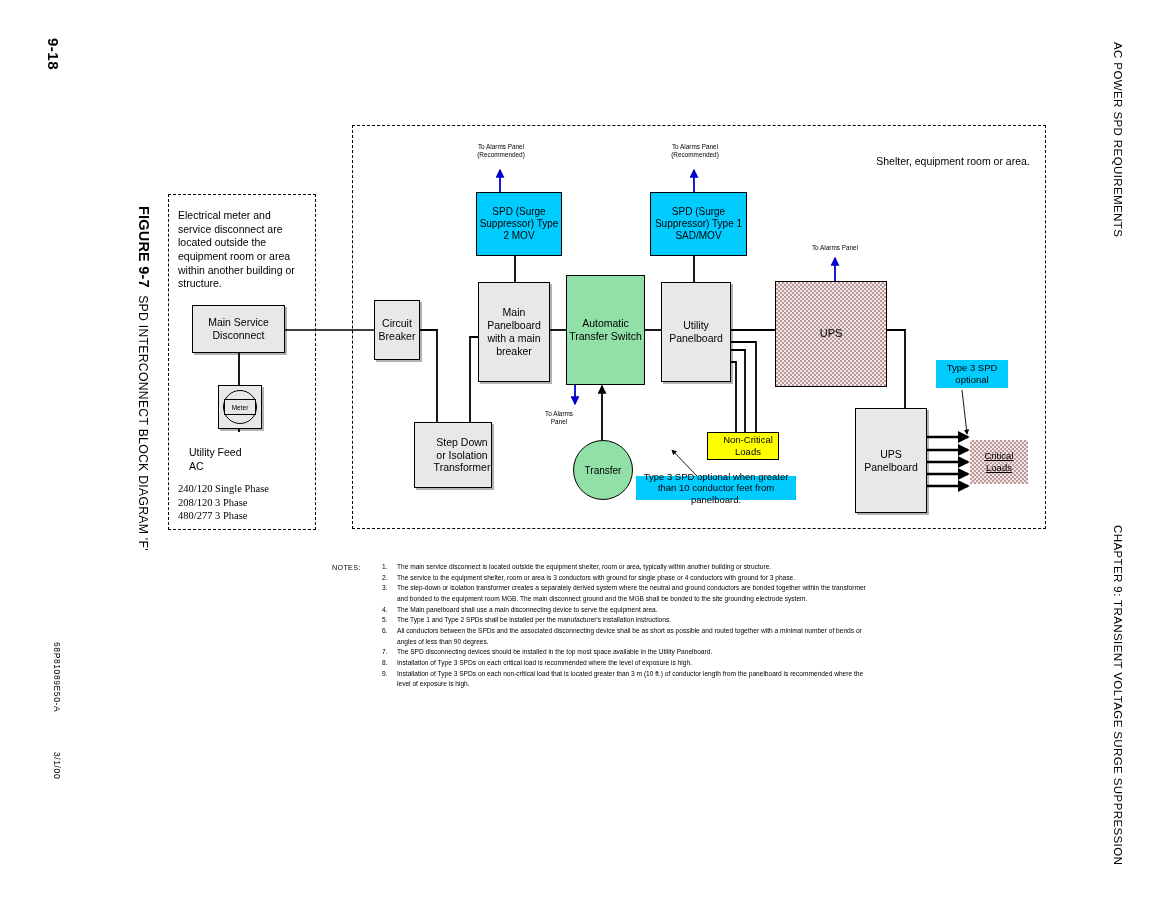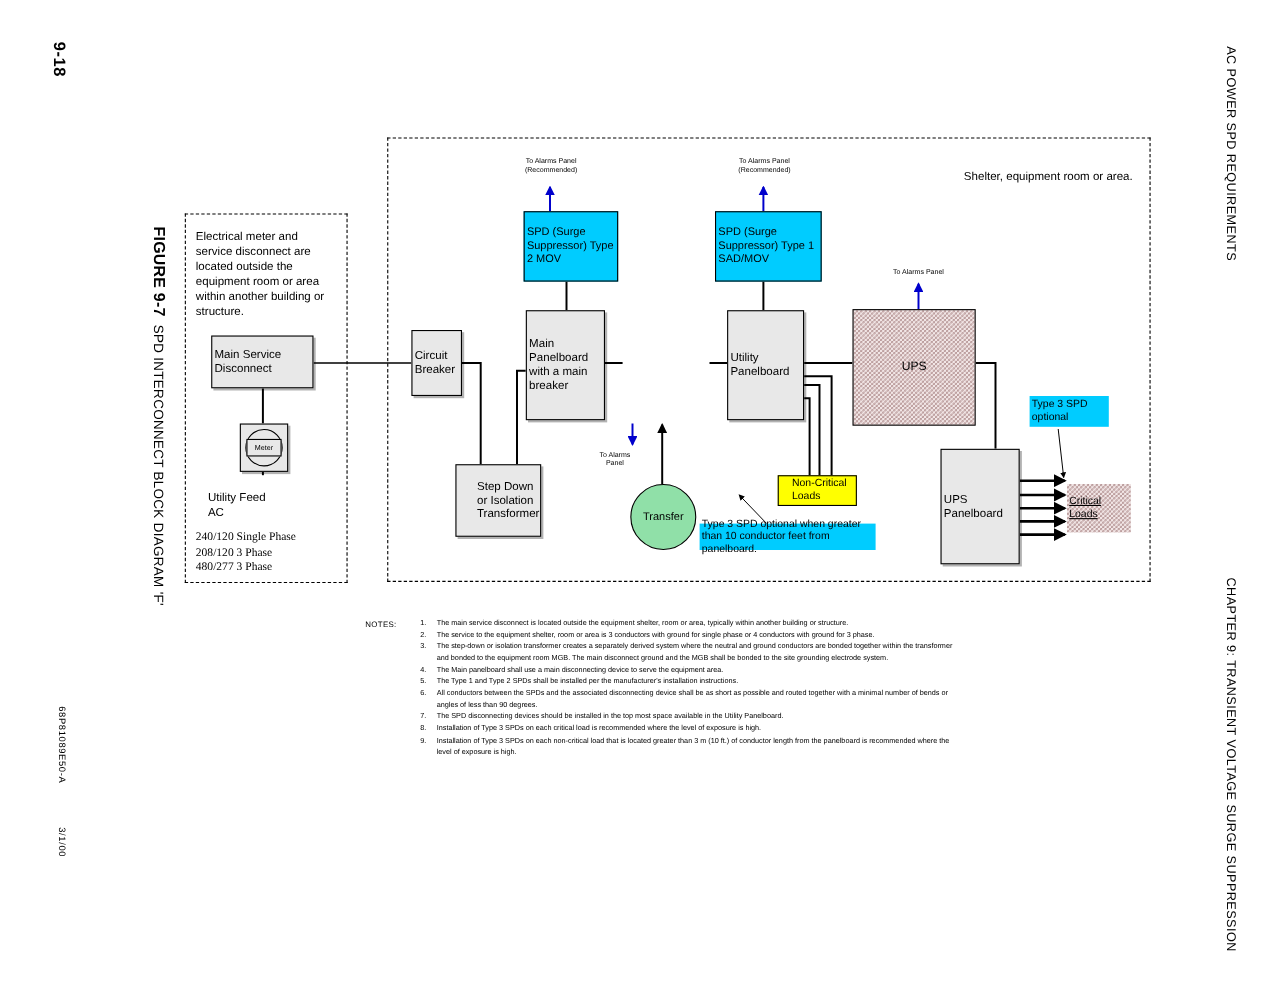--- a/index.html
+++ b/index.html
@@ -79,21 +79,21 @@
   }
 
   
   .node {
     position: absolute;
     box-sizing: border-box;
     border: 1.8px solid #000;
     display: flex;
     align-items: center;
     justify-content: center;
-    text-align: left;
+    text-align: center;
     line-height: 1.22;
     font-size: 10.5px;
     padding: 2px;
   }
   .grey {
     background: #e8e8e8;
     box-shadow: 2px 2px 0 0 rgba(0,0,0,0.30);
   }
   .cyan {
     background: #00ccff;
@@ -348,20 +348,23 @@
 
   <div class="node grey" style="left:414px; top:422px; width:78px; height:66px;padding-left:20px;">Step Down or
 Isolation
 Transformer</div>
 
   <div class="node grey" style="left:478px; top:282px; width:72px; height:100px;">Main
 Panelboard
 with a main
 breaker</div>
 
+  <div class="node green" style="left:566px; top:275px; width:79px; height:110px;">Automatic
+Transfer
+Switch</div>
 
   <div class="node grey" style="left:661px; top:282px; width:70px; height:100px;">Utility
 Panelboard</div>
 
   <div class="node hatch" style="left:775px; top:281px; width:112px; height:106px; font-size:11px;">UPS</div>
 
   <div class="node grey" style="left:855px; top:408px; width:72px; height:105px;">UPS
 Panelboard</div>
 
   <div class="gen-circle" style="left:573px; top:440px; width:60px; height:60px;">Transfer</div>

